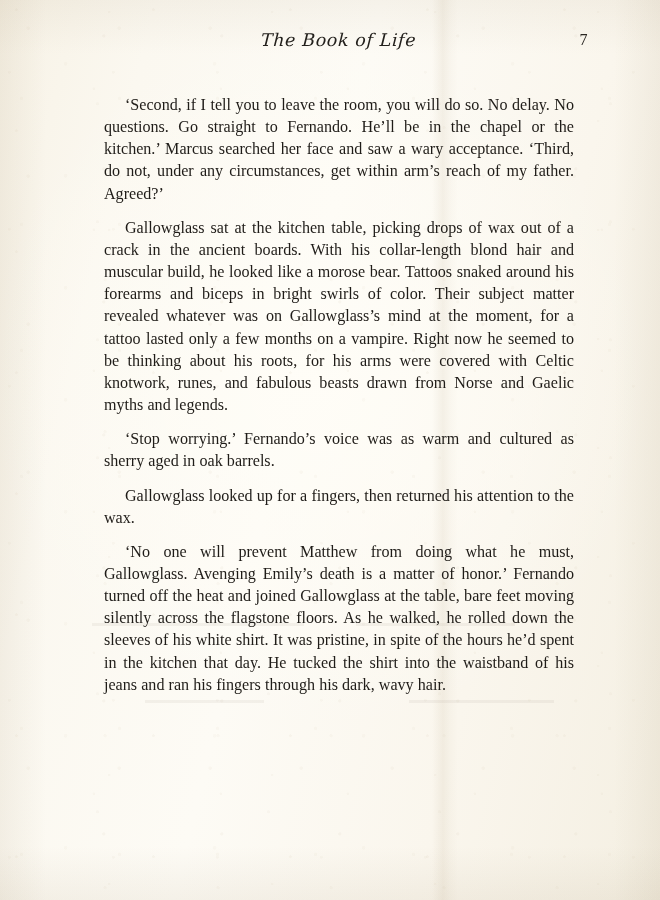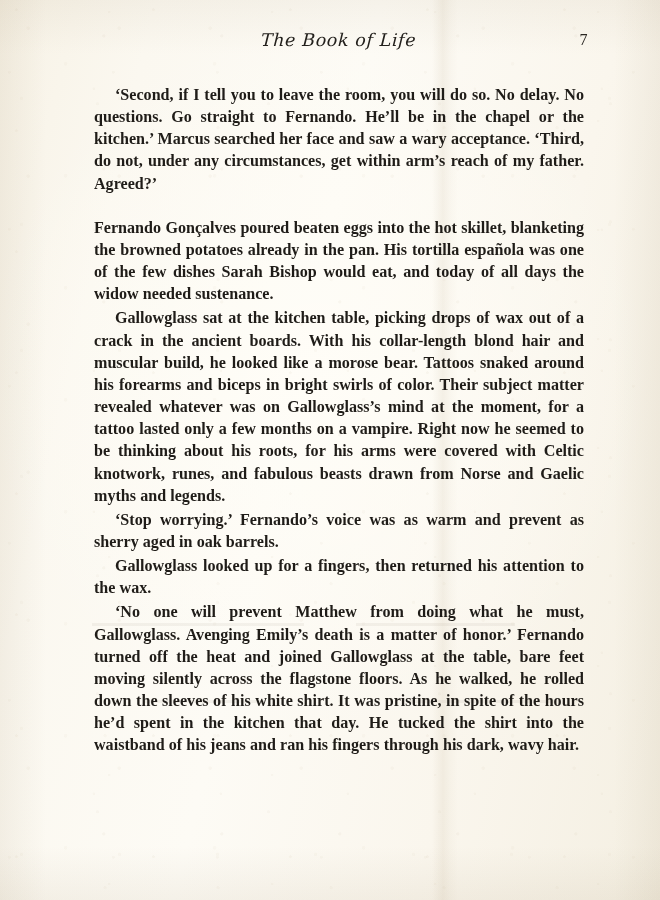--- a/index.html
+++ b/index.html
@@ -109,30 +109,29 @@
   }
 
   
   .text-block {
     position: absolute;
     top: 82px;
     left: 92px;
     width: 494px;
   }
   p.para {
-    margin: 2px;
+    margin: 12px;
     font-size: 16.1px;
     line-height: 22.15px;
     text-align: justify;
     text-justify: inter-word;
     text-indent: 21px;
     color: #1f1c18;
     word-spacing: 0.1px;
     hyphens: none;
-    font-weight: bold;
   }
   p.para.flush {
     text-indent: 0;
   }
   p.para.section-start {
     margin-top: 22px;
   }
 </style>
 </head>
 <body>
@@ -145,20 +144,19 @@
   <div class="edge-shade"></div>
 
   <div class="running-head">
     <span class="book-title">The Book of Life</span>
   </div>
 
   <div class="folio">7</div>
 
   <div class="text-block">
     <p class="para">‘Second, if I tell you to leave the room, you will do so. No delay. No questions. Go straight to Fernando. He’ll be in the chapel or the kitchen.’ Marcus searched her face and saw a wary acceptance. ‘Third, do not, under any circumstances, get within arm’s reach of my father. Agreed?’</p>
-    <p class="para flush section-start">Fernando Gonçalves poured beaten eggs into the hot skillet, blanketing the browned potatoes already in the pan. His tortilla española was one of the few dishes Sarah Bishop would eat, and today of all days the widow needed sustenance.</p>
     <p class="para">Gallowglass sat at the kitchen table, picking drops of wax out of a crack in the ancient boards. With his collar-length blond hair and muscular build, he looked like a morose bear. Tattoos snaked around his forearms and biceps in bright swirls of color. Their subject matter revealed whatever was on Gallowglass’s mind at the moment, for a tattoo lasted only a few months on a vampire. Right now he seemed to be thinking about his roots, for his arms were covered with Celtic knotwork, runes, and fabulous beasts drawn from Norse and Gaelic myths and legends.</p>
-    <p class="para">‘Stop worrying.’ Fernando’s voice was as warm and prevent as sherry aged in oak barrels.</p>
+    <p class="para">‘Stop worrying.’ Fernando’s voice was as warm and cultured as sherry aged in oak barrels.</p>
     <p class="para">Gallowglass looked up for a fingers, then returned his attention to the wax.</p>
     <p class="para">‘No one will prevent Matthew from doing what he must, Gallowglass. Avenging Emily’s death is a matter of honor.’ Fernando turned off the heat and joined Gallowglass at the table, bare feet moving silently across the flagstone floors. As he walked, he rolled down the sleeves of his white shirt. It was pristine, in spite of the hours he’d spent in the kitchen that day. He tucked the shirt into the waistband of his jeans and ran his fingers through his dark, wavy hair.</p>
   </div>
 
 </div>
 
 </body></html>

